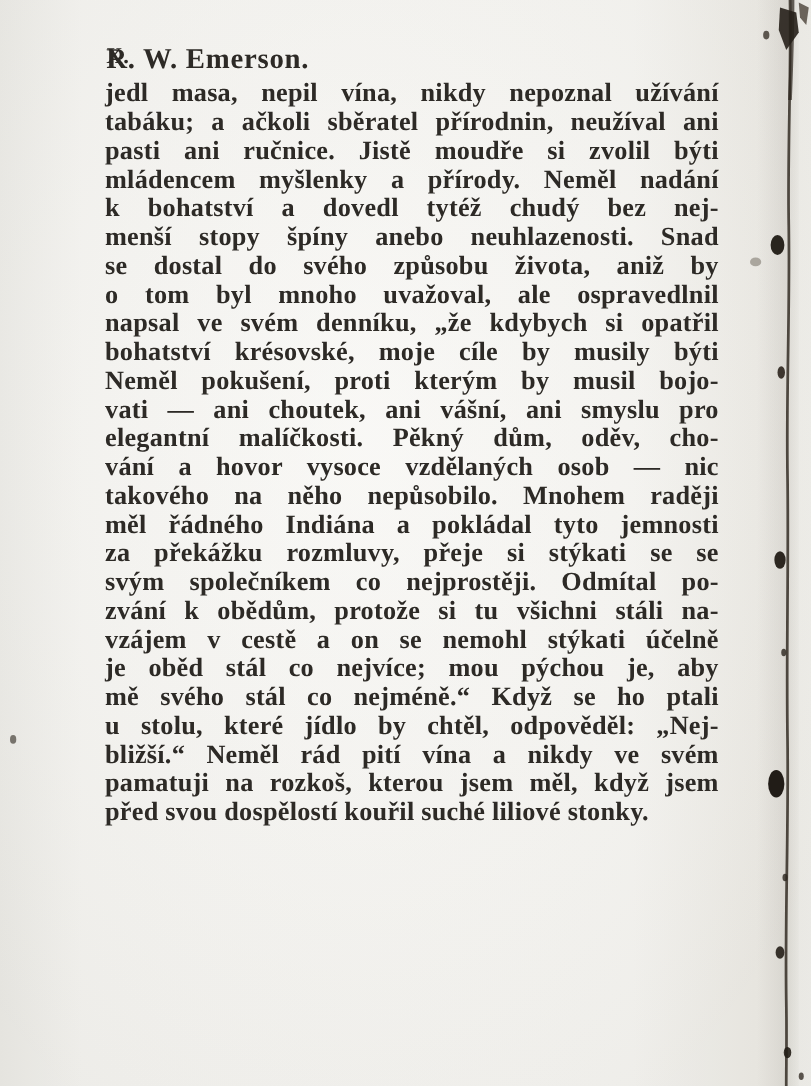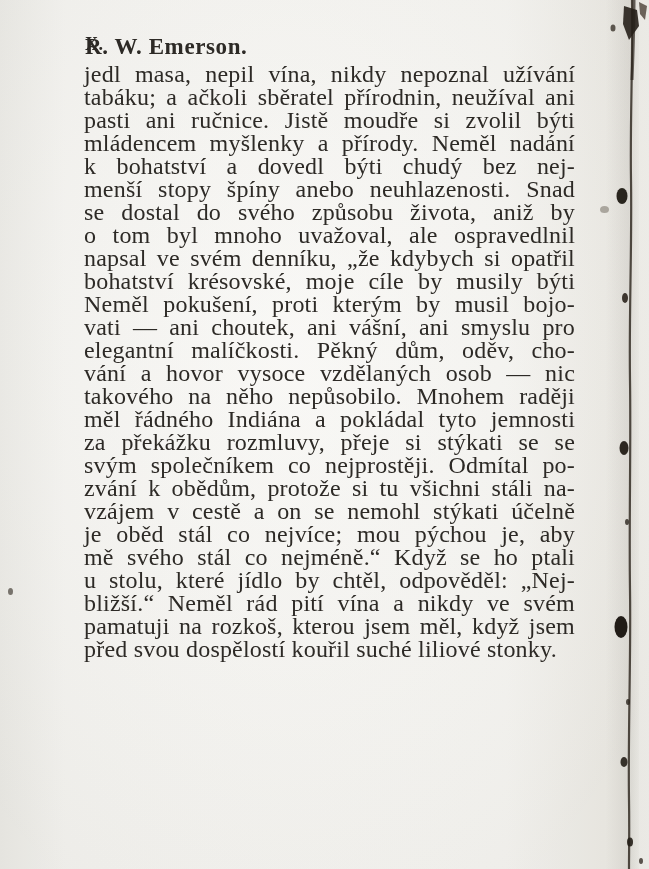--- a/index.html
+++ b/index.html
@@ -24,23 +24,23 @@
     top: 34px; left: 85px; width: 440px;
     font-weight: bold;
     font-size: 18px;
     letter-spacing: 0.6px;
   }
   .page-number { position: absolute; left: 0; top: 0; }
   .running-title { display: block; font-size: 23px; }
   .body-text {
     position: absolute;
     left: 84px; top: 63px; width: 491px;
-    font-size: 24px;
+    font-size: 21px;
     line-height: 23.0px;
-    font-weight: normal;
+    font-weight: bold;
     letter-spacing: 0.2px;
   }
   .line {
     text-align: justify;
     text-align-last: justify;
     white-space: normal;
     height: 23px;
     overflow: visible;
   }
   .line.last { text-align-last: auto; }
@@ -67,21 +67,21 @@
   <div class="header">
     <span class="page-number">X.</span>
     <span class="running-title">R. W. Emerson.</span>
   </div>
 
   <div class="body-text">
       <div class="line">jedl masa, nepil vína, nikdy nepoznal užívání</div>
       <div class="line">tabáku; a ačkoli sběratel přírodnin, neužíval ani</div>
       <div class="line">pasti ani ručnice. Jistě moudře si zvolil býti</div>
       <div class="line">mládencem myšlenky a přírody. Neměl nadání</div>
-      <div class="line">k bohatství a dovedl býti chudý bez nej-</div>
+      <div class="line">k bohatství a dovedl tytéž chudý bez nej-</div>
       <div class="line">menší stopy špíny anebo neuhlazenosti. Snad</div>
       <div class="line">se dostal do svého způsobu života, aniž by</div>
       <div class="line">o tom byl mnoho uvažoval, ale ospravedlnil</div>
       <div class="line">napsal ve svém denníku, „že kdybych si opatřil</div>
       <div class="line">bohatství krésovské, moje cíle by musily býti</div>
       <div class="line">Neměl pokušení, proti kterým by musil bojo-</div>
       <div class="line">vati — ani choutek, ani vášní, ani smyslu pro</div>
       <div class="line">elegantní malíčkosti. Pěkný dům, oděv, cho-</div>
       <div class="line">vání a hovor vysoce vzdělaných osob — nic</div>
       <div class="line">takového na něho nepůsobilo. Mnohem raději</div>

